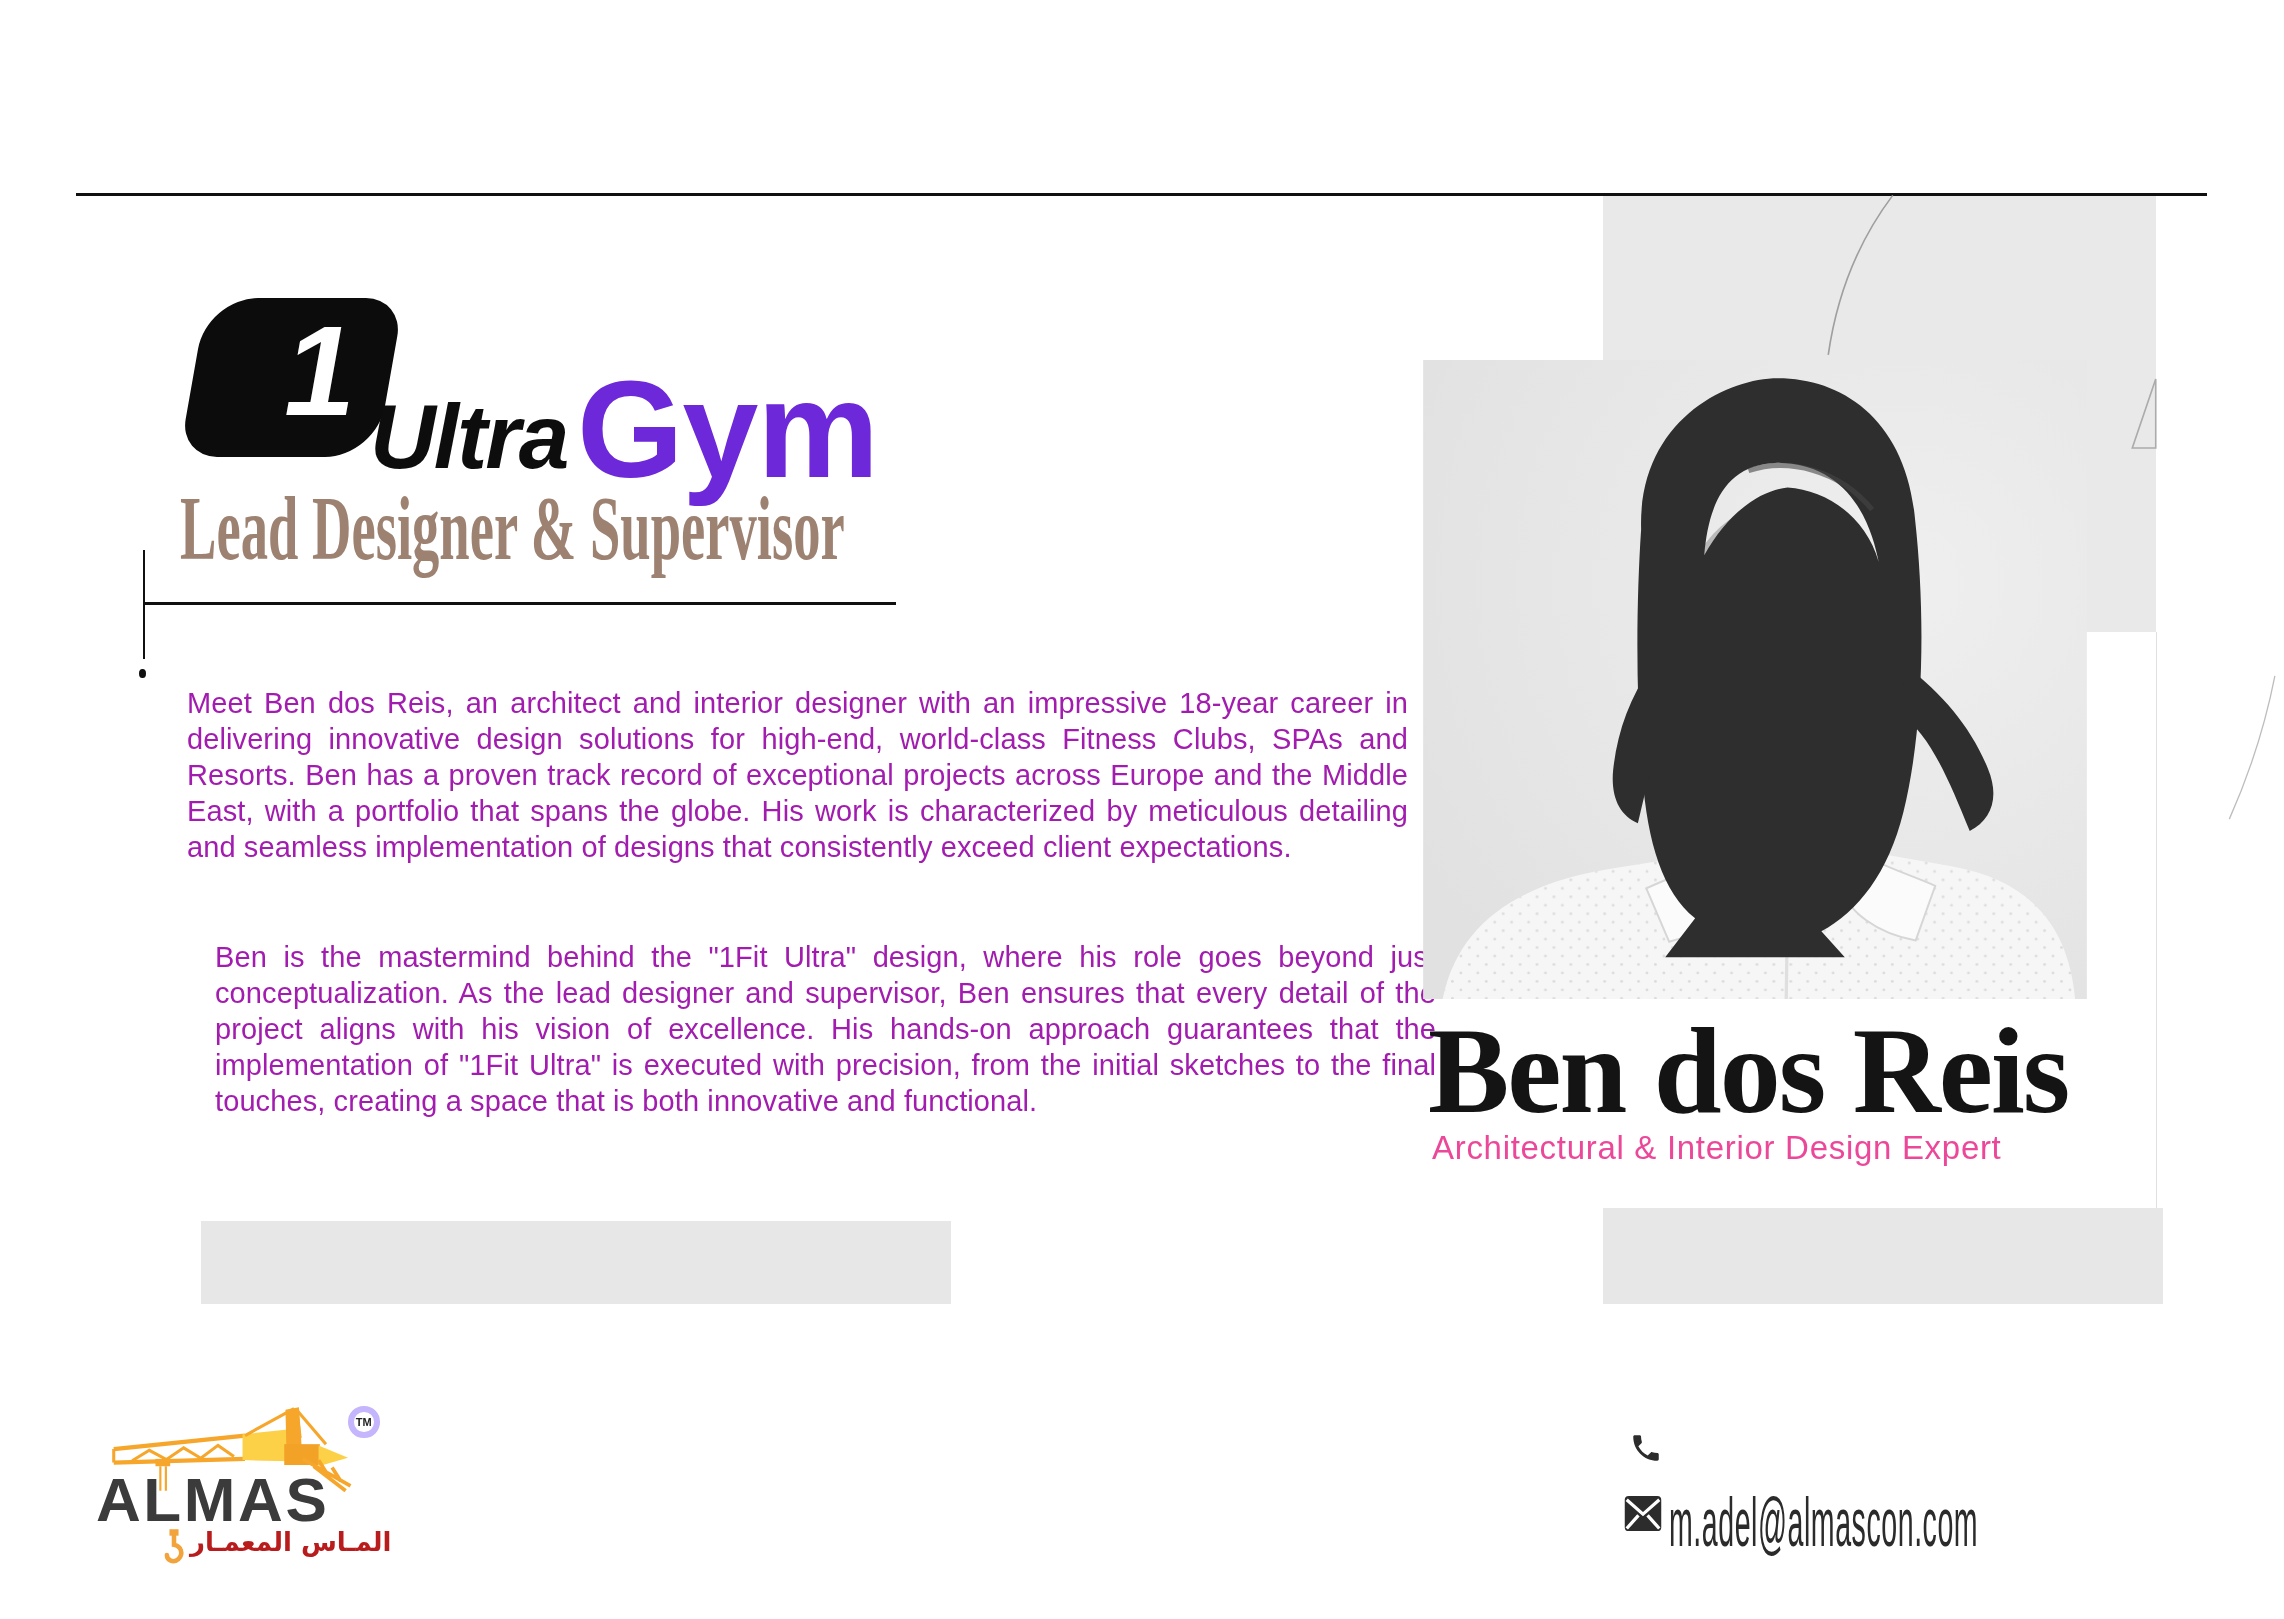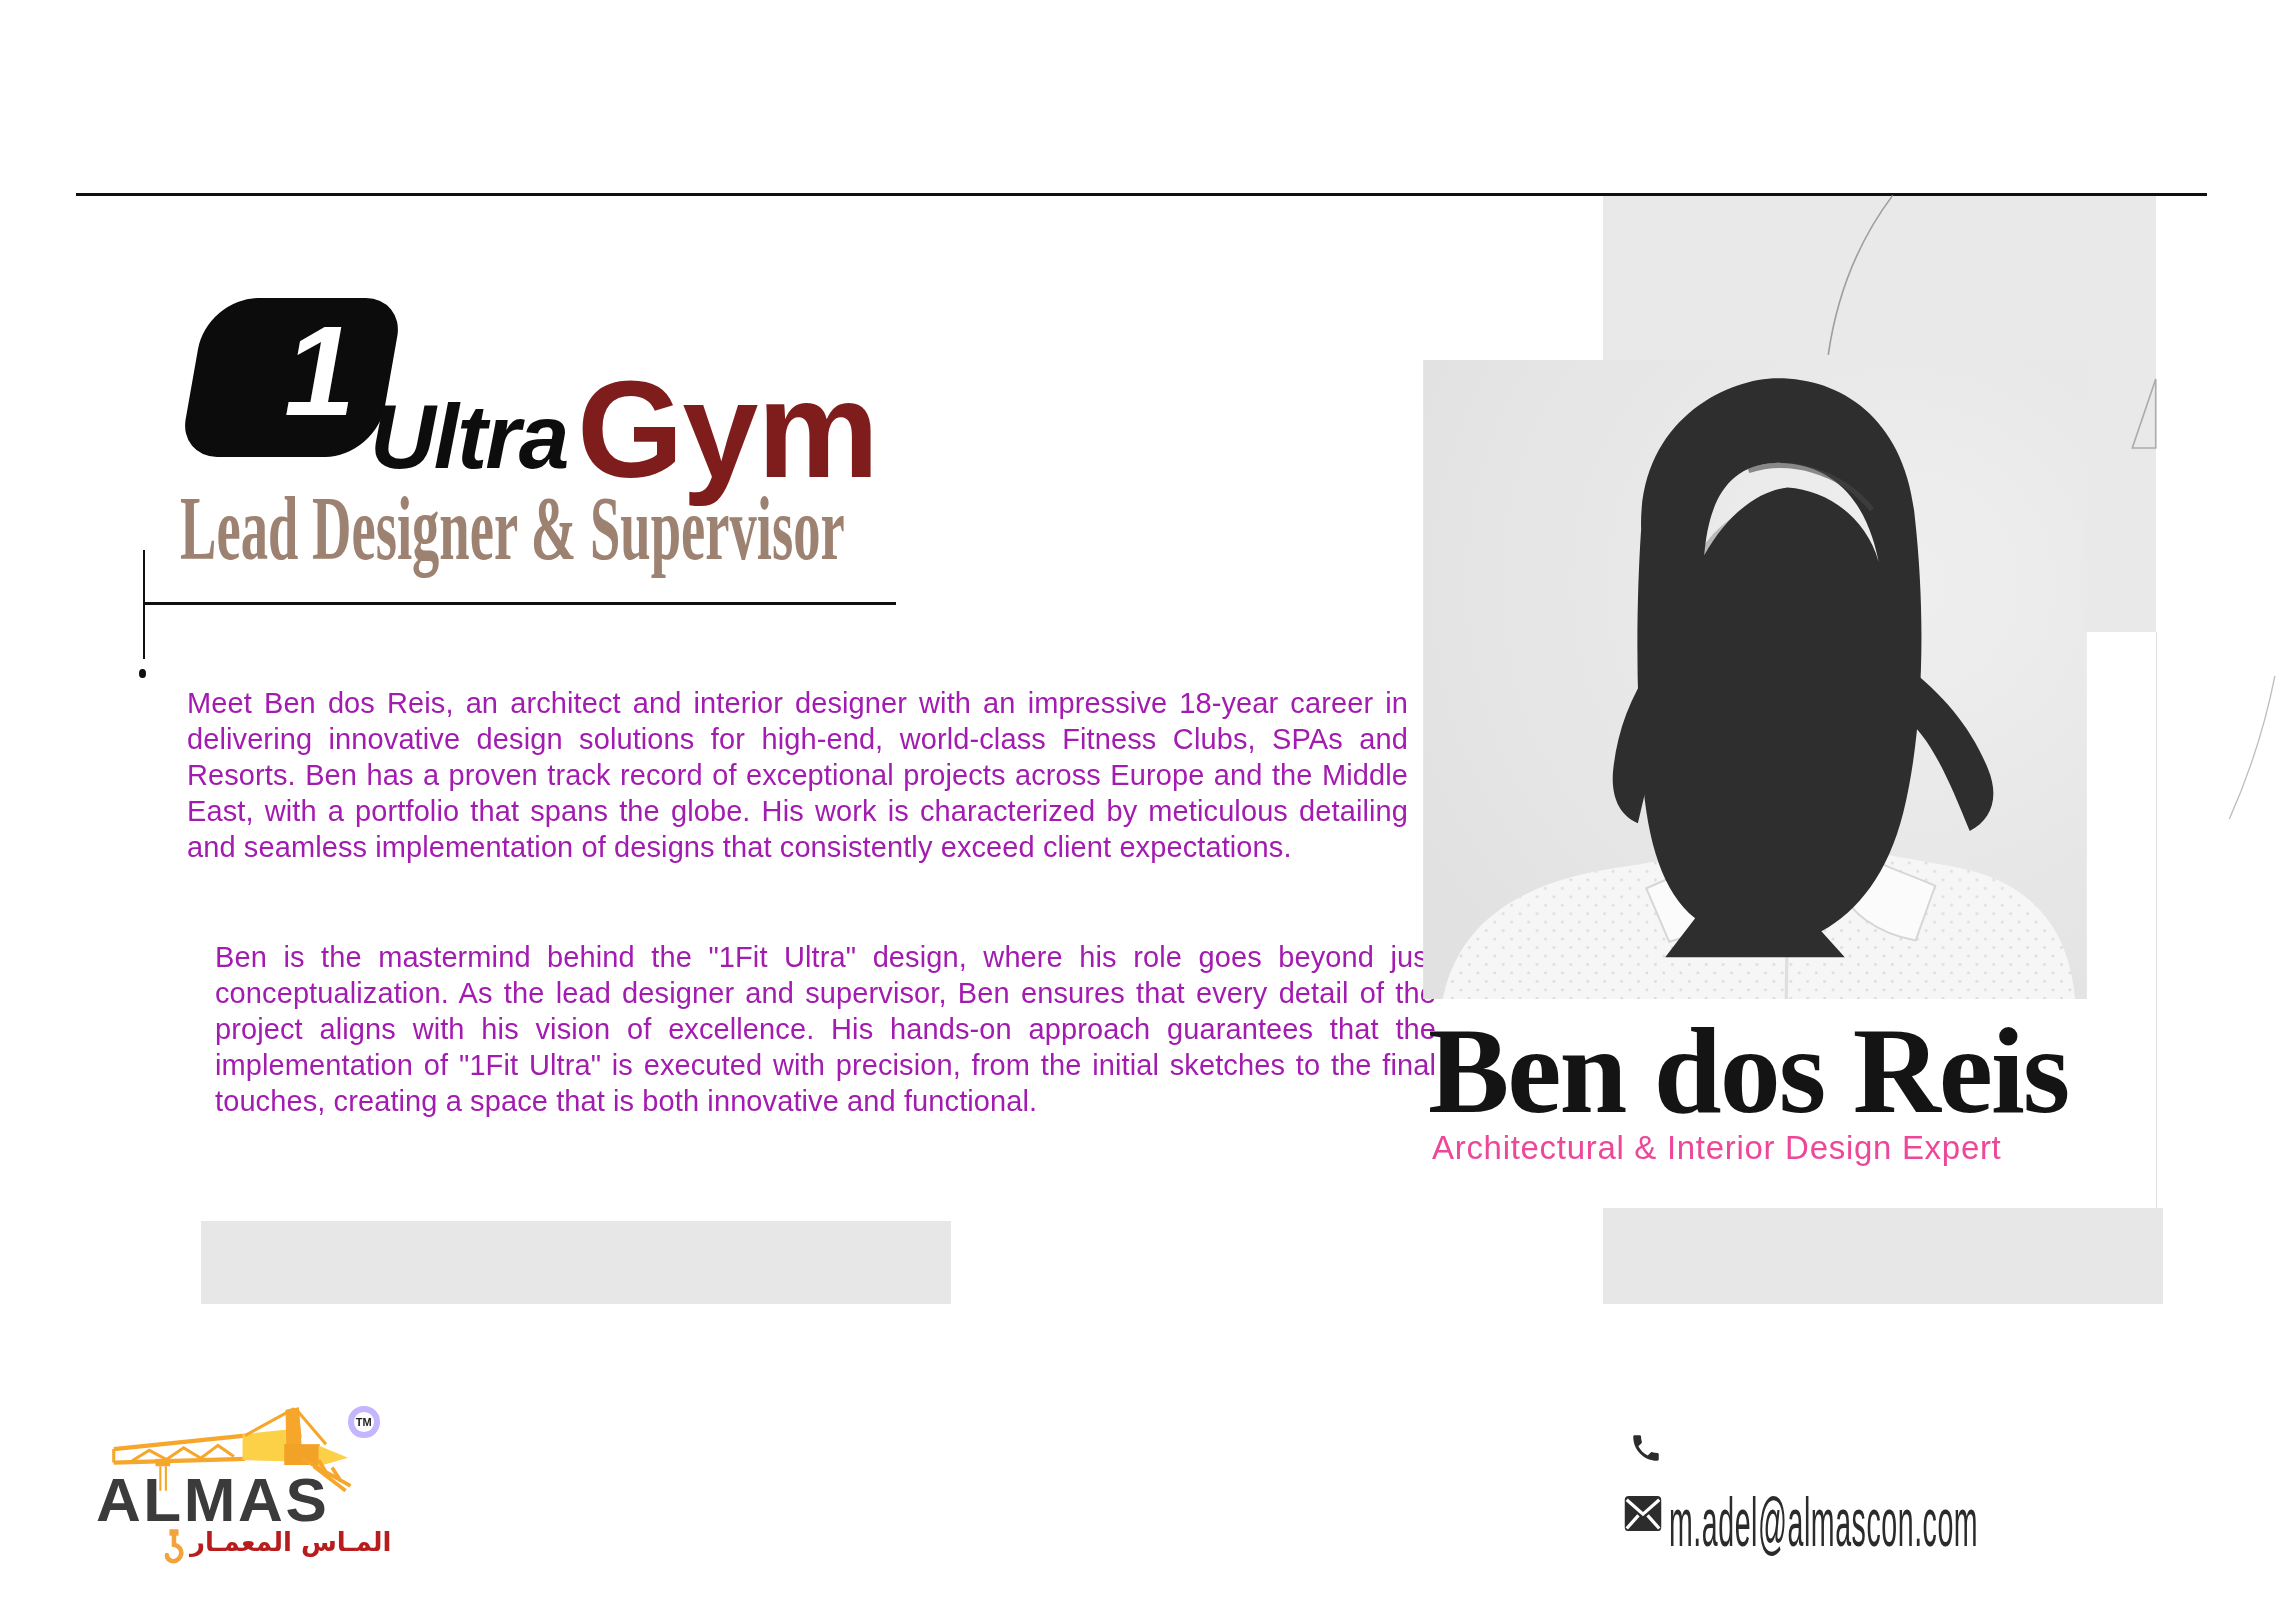--- a/index.html
+++ b/index.html
@@ -15,21 +15,21 @@
   #panel-right-bottom{left:1603px;top:1208px;width:560px;height:96px;background:#e7e7e7;}
   #panel-left-bottom{left:201px;top:1221px;width:750px;height:83px;background:#e7e7e7;}
   #faint-vline{left:2156px;top:632px;width:1.3px;height:576px;background:#e0e0e0;}
   
   #one-badge{left:193px;top:298px;width:197px;height:159px;background:#0c0c0c;
     border-radius:51px 38px 51px 38px;transform:skewX(-10deg);}
   #one-badge .one{position:absolute;right:34px;top:9px;color:#ffffff;
     font-size:128px;font-weight:700;line-height:1;font-family:"Liberation Sans",sans-serif;}
   #brand-ultra{left:370px;top:391px;font-size:91px;font-style:italic;font-weight:700;
     color:#0d0d0d;line-height:1;letter-spacing:-2px;}
-  #brand-gym{left:577px;top:361px;font-size:137px;font-weight:700;color:#7f1d1d;
+  #brand-gym{left:577px;top:361px;font-size:137px;font-weight:700;color:#6d28d9;
     line-height:1;letter-spacing:-1.3px;}
   
   #role-title{left:180px;top:483px;font-size:91px;font-weight:700;
     font-family:"Liberation Serif",serif;color:#9d8272;line-height:1;white-space:nowrap;
     transform:scaleX(0.6);transform-origin:left top;letter-spacing:0px;}
   #role-underline{left:143px;top:602px;width:753px;height:2.6px;background:#101010;}
   #role-vline{left:143px;top:550px;width:2px;height:109px;background:#101010;}
   #role-dot{left:139px;top:669px;width:6.5px;height:9px;border-radius:50%;background:#101010;}
   
   .bio{left:187px;width:1221px;font-size:29px;line-height:36px;color:#a21caf;

